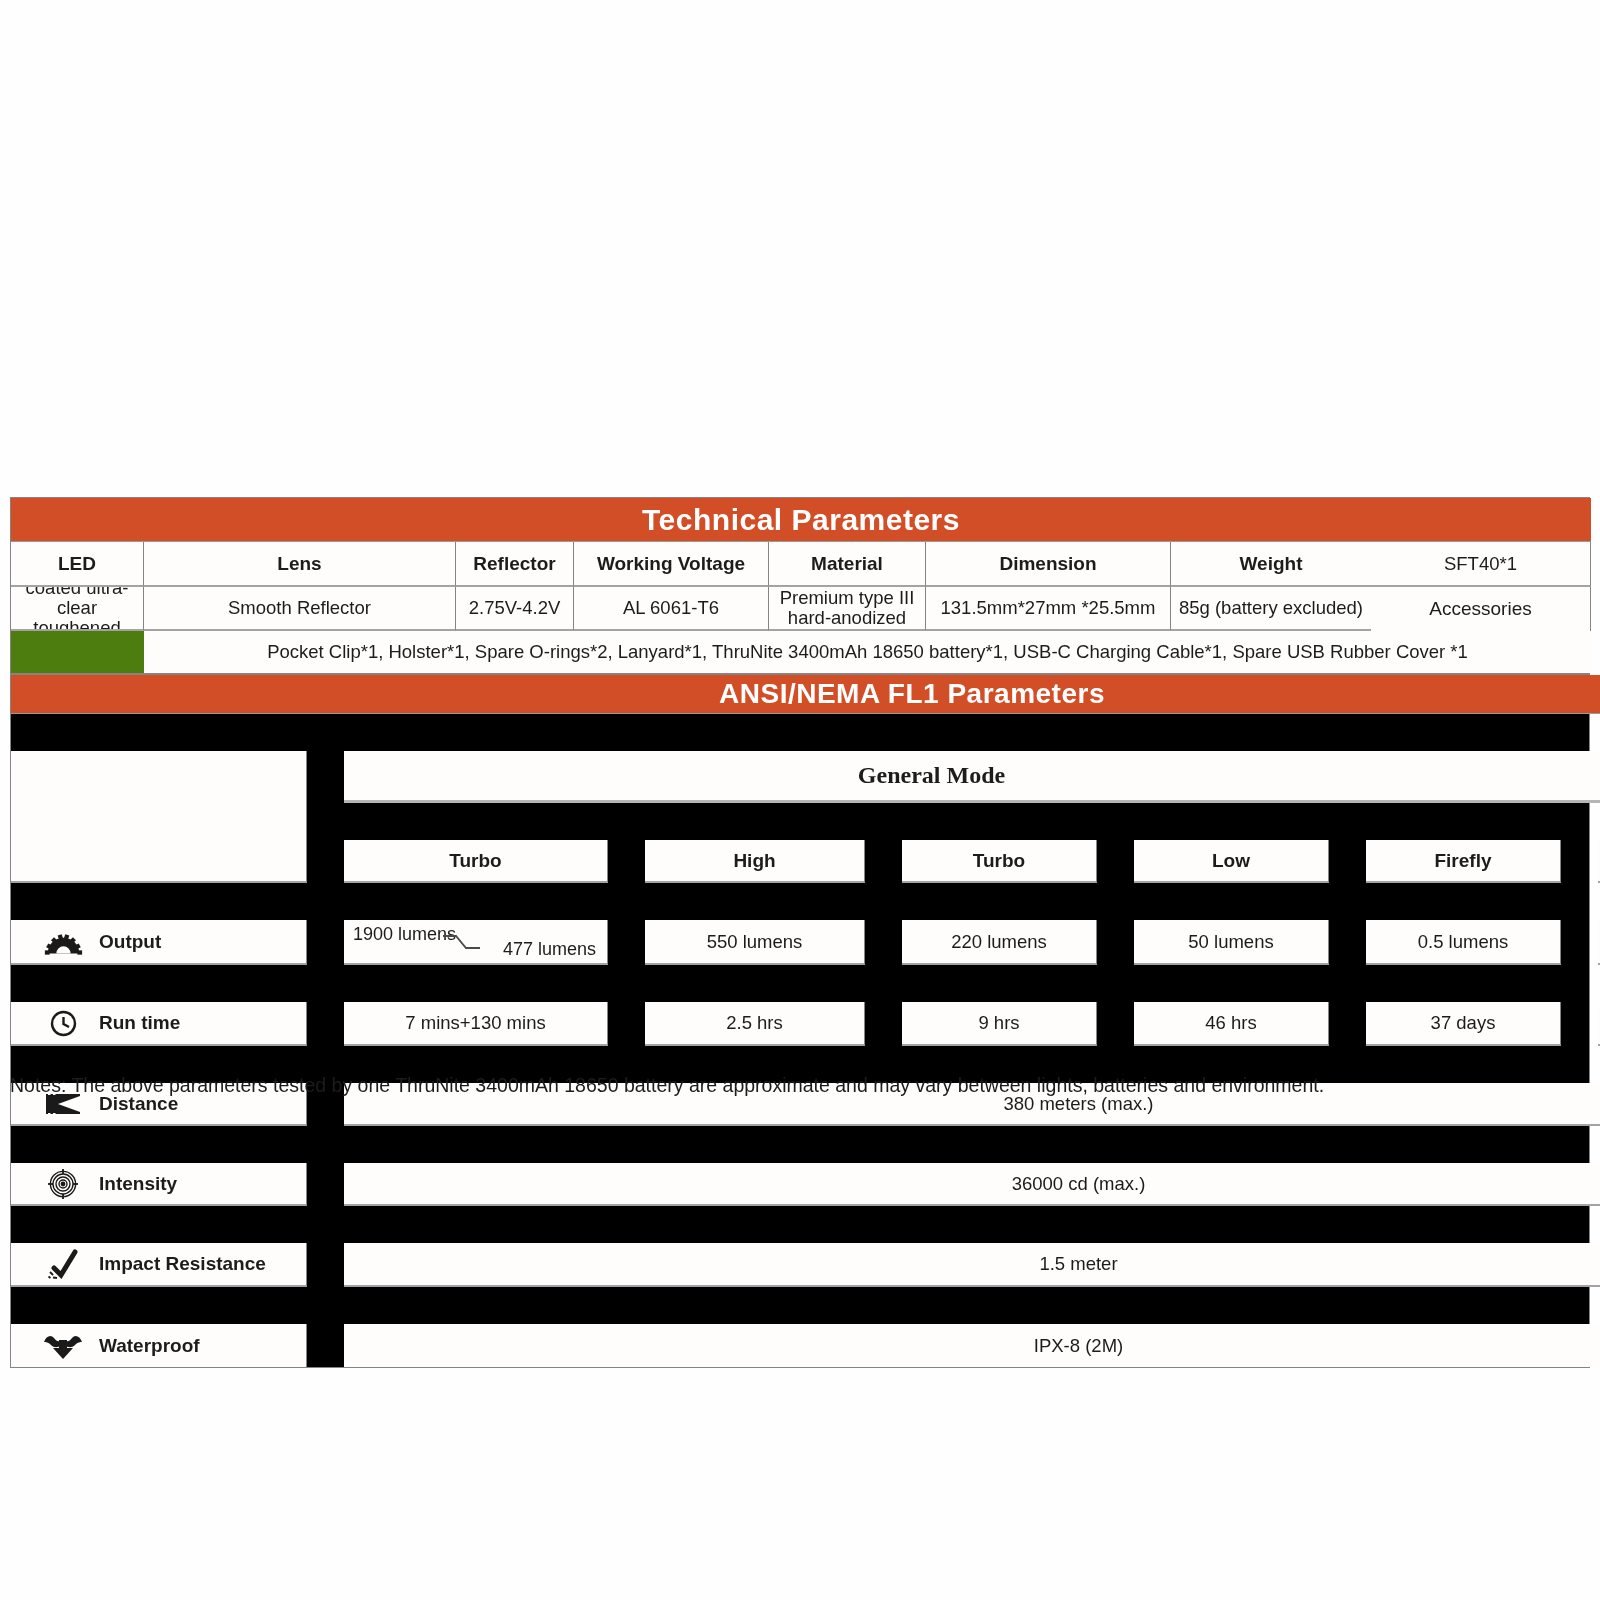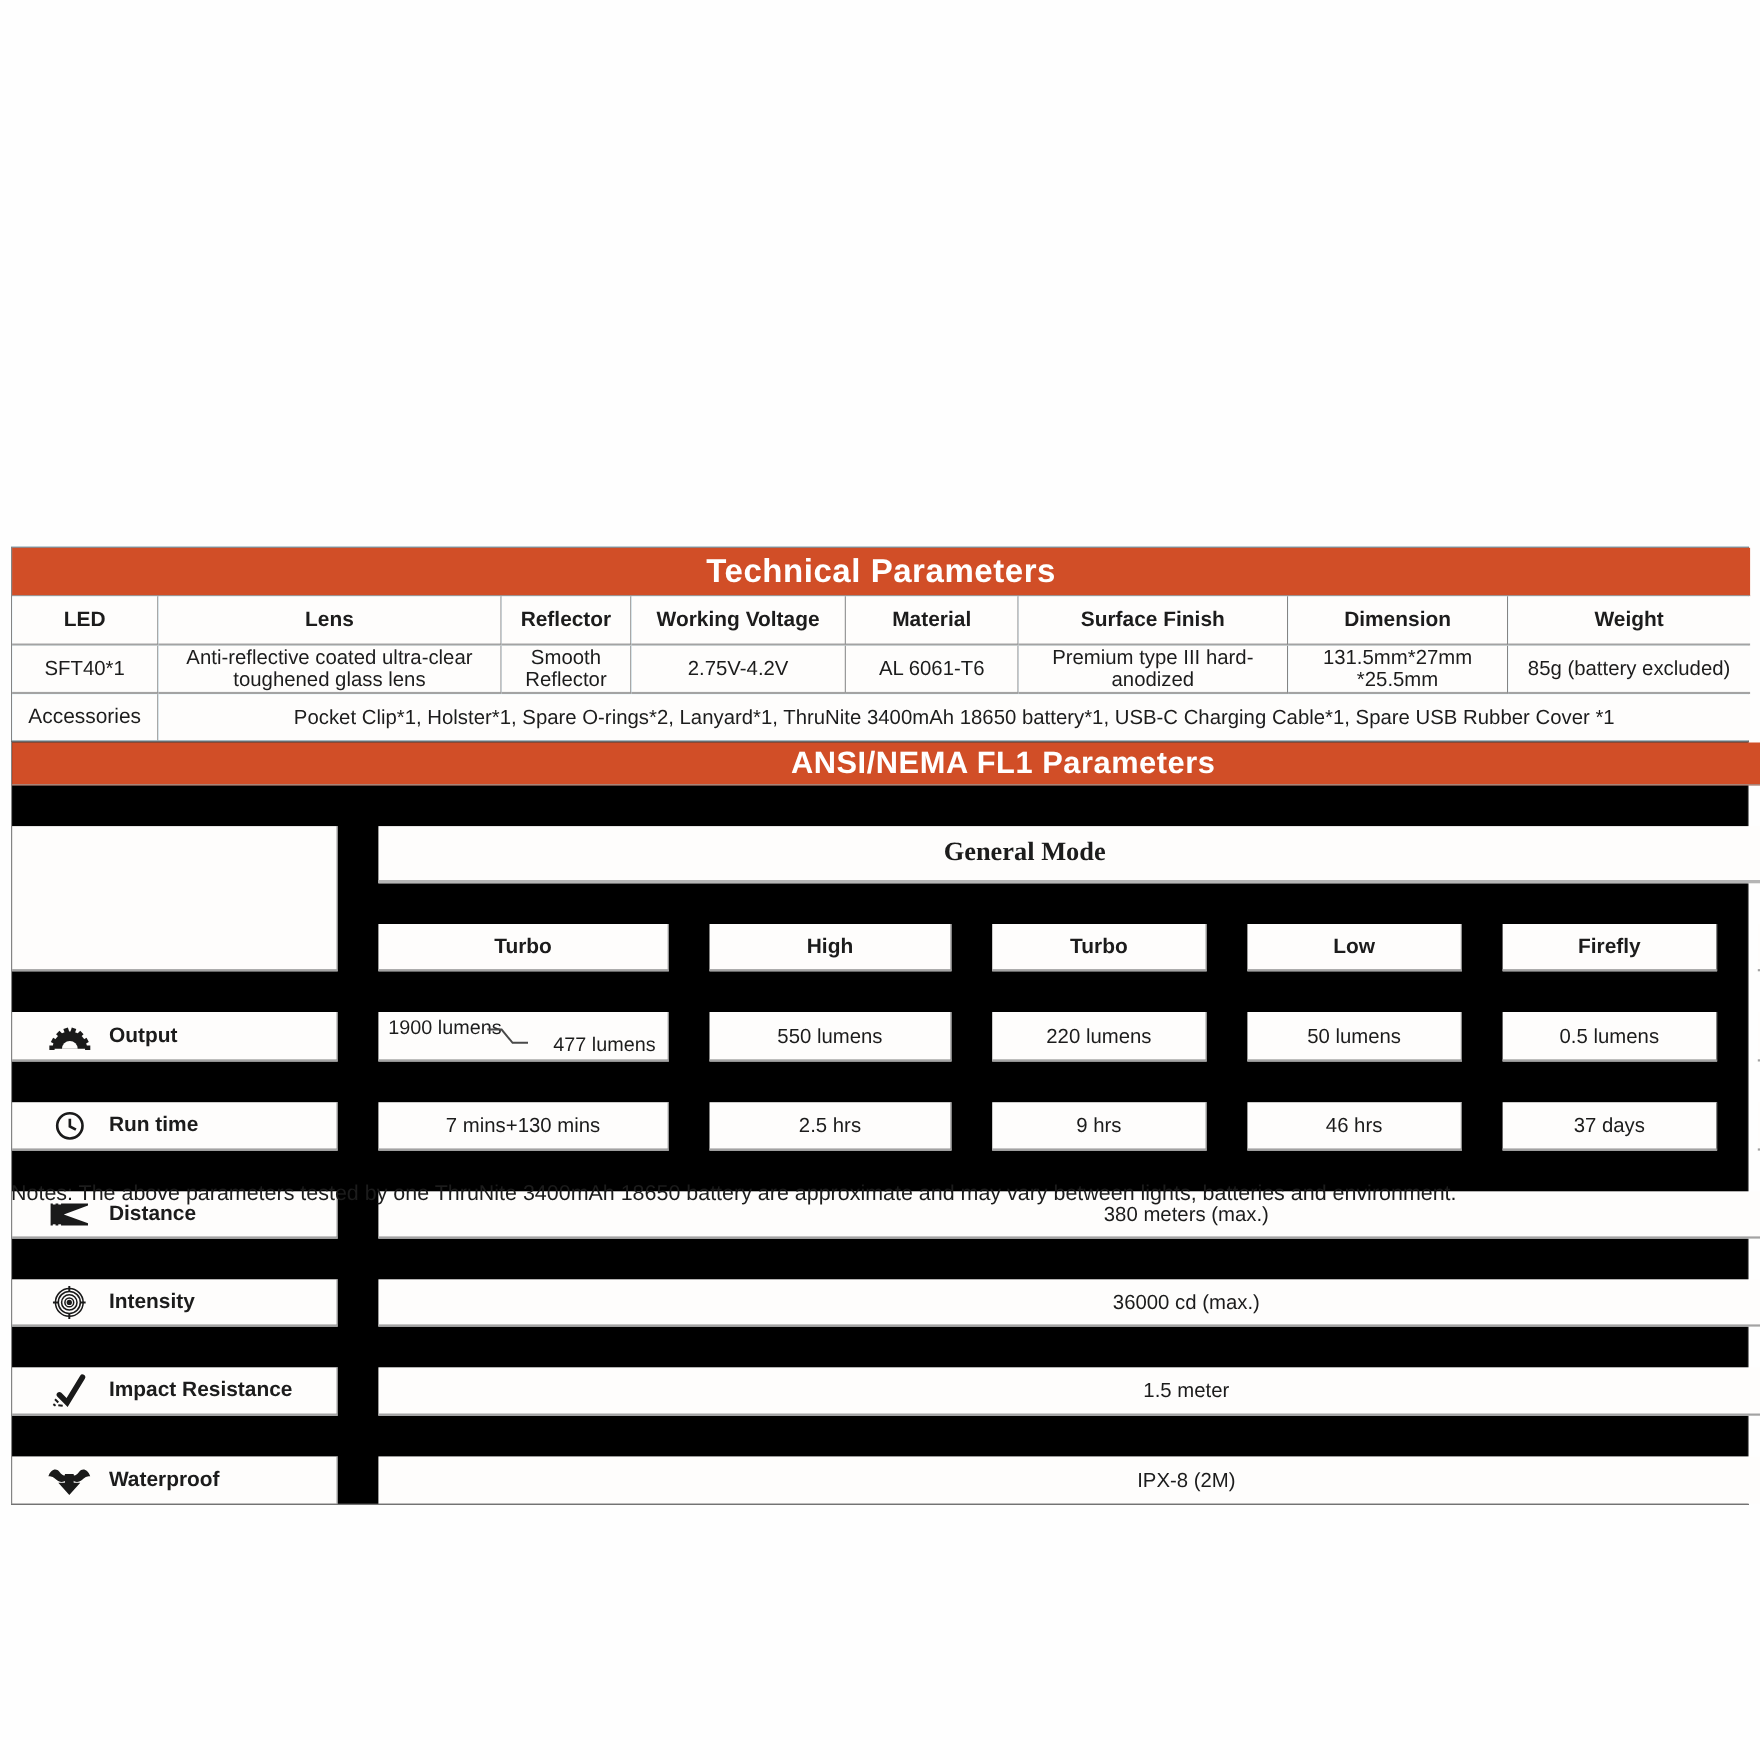--- a/index.html
+++ b/index.html
@@ -19,21 +19,21 @@
     grid-column:1 / -1; background:#d14e27; color:#ffffff; font-weight:bold;
     display:flex; align-items:center; justify-content:center;
     border-bottom:1px solid #9a9a9a; letter-spacing:0.5px;
   }
   
   .tech-table {
     position:absolute; left:10px; top:497px; width:1580px;
     display:grid;
     grid-template-columns:133px 312px 118px 195px 157px 245px 200px 220px;
     grid-template-rows:44px 45px 44px 42px;
-    border:1px solid #848484; background:#7dd3fc;
+    border:1px solid #848484; background:#4d7c0f;
   }
   .tech-table .banner { font-size:30px; }
   .tech-head { font-size:19px; font-weight:bold; }
   .tech-val  { font-size:18.5px; line-height:20px; padding:0 3px; }
   .acc-label { font-size:19px; font-weight:normal; }
   .acc-list  { grid-column:2 / -1; font-size:18.5px; padding:0 8px; }
   
   .fl1-table {
     position:absolute; left:10px; top:674px; width:1580px;
     display:grid;
@@ -75,21 +75,20 @@
   <div class="tech-table">
     <div class="banner">
       <span>Technical Parameters</span>
     </div>
 
     <div class="cell tech-head">LED</div>
     <div class="cell tech-head">Lens</div>
     <div class="cell tech-head">Reflector</div>
     <div class="cell tech-head">Working Voltage</div>
     <div class="cell tech-head">Material</div>
-    <div class="cell tech-head">Surface Finish</div>
     <div class="cell tech-head">Dimension</div>
     <div class="cell tech-head nbr">Weight</div>
 
     <div class="cell tech-val">SFT40*1</div>
     <div class="cell tech-val">Anti-reflective coated ultra-clear toughened glass lens</div>
     <div class="cell tech-val">Smooth Reflector</div>
     <div class="cell tech-val">2.75V-4.2V</div>
     <div class="cell tech-val">AL 6061-T6</div>
     <div class="cell tech-val">Premium type III hard-anodized</div>
     <div class="cell tech-val">131.5mm*27mm *25.5mm</div>

